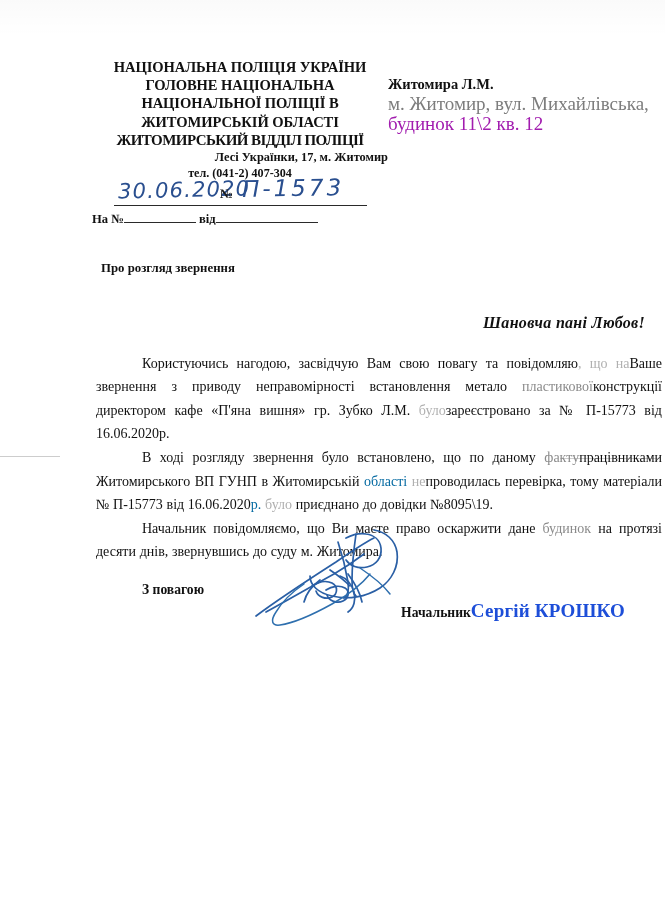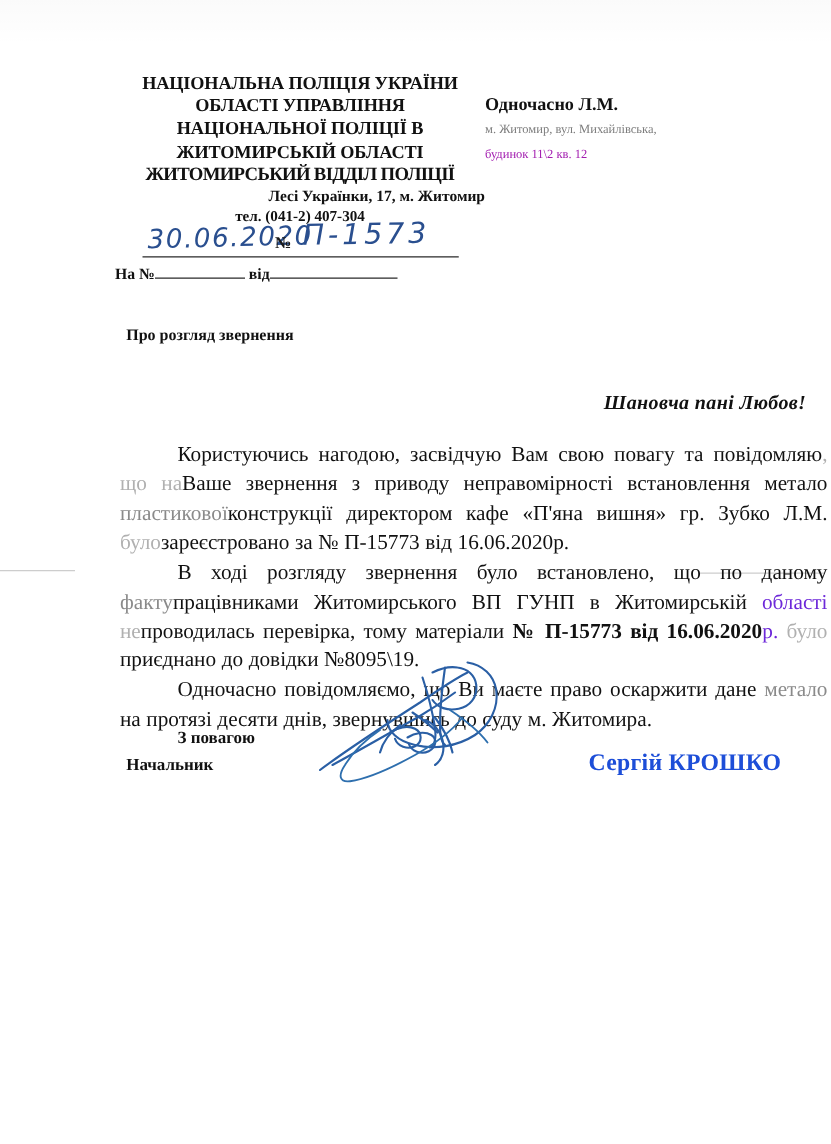--- a/index.html
+++ b/index.html
@@ -128,21 +128,21 @@
     left: 388px;
     top: 74px;
     width: 275px;
   }
   .addr-name {
     font-weight: bold;
     font-size: 14.5px;
     line-height: 20px;
   }
   .addr-line {
-    font-size: 10px;
+    font-size: 19px;
     line-height: 20px;
   }
   .addr-faded { color: #7d7d7d; }
   .addr-faded2 { color: #a21caf; }
 
   
   .subject {
     position: absolute;
     left: 101px;
     top: 261px;
@@ -165,48 +165,48 @@
   }
 
   
   .body-block {
     position: absolute;
     left: 96px;
     top: 352px;
     width: 566px;
   }
   .para {
-    font-size: 17px;
+    font-size: 14px;
     line-height: 23.4px;
     text-align: justify;
     text-indent: 46px;
     margin: 0 0 0.5px 0;
     word-spacing: 0.2px;
   }
-  .para b { font-weight: bold; }
-  .f1 { color: #6d28d9; }
+  .para b { font-weight: normal; }
+  .f1 { color: #0369a1; }
   .f2 { color: #8a8a8a; }
   .f3 { color: #b0b0b0; }
 
   
   .sig-block {
     position: absolute;
     left: 101px;
     top: 580px;
     width: 562px;
   }
   .sig-respect {
     font-weight: bold;
     font-size: 13.6px;
     line-height: 20px;
     padding-left: 41px;
   }
   .sig-row {
     display: flex;
-    justify-content: space-between;
+    justify-content: flex-end;
     align-items: baseline;
   }
   .sig-title {
     font-weight: bold;
     font-size: 13.6px;
   }
   .sig-name {
     font-weight: bold;
     font-size: 19px;
     color: #1d4ed8;
@@ -228,56 +228,56 @@
 <body>
 
 <div class="page">
 
   <div class="scan-noise-top"></div>
   <div class="scan-line" style="left:0px; top:456px; width:60px;"></div>
   <div class="scan-line" style="left:560px; top:458px; width:100px;"></div>
 
   <div class="letterhead">
     <div class="lh-line">НАЦІОНАЛЬНА ПОЛІЦІЯ УКРАЇНИ</div>
-    <div class="lh-line">ОБЛАСТІ УПРАВЛІННЯ</div>
+    <div class="lh-line">ГОЛОВНЕ НАЦІОНАЛЬНА</div>
     <div class="lh-line">НАЦІОНАЛЬНОЇ ПОЛІЦІЇ В</div>
     <div class="lh-line">ЖИТОМИРСЬКІЙ ОБЛАСТІ</div>
     <div class="lh-line wide">ЖИТОМИРСЬКИЙ ВІДДІЛ ПОЛІЦІЇ</div>
     <div class="lh-sub">Лесі Українки, 17, м. Житомир</div>
     <div class="lh-sub2">тел. (041-2) 407-304</div>
   </div>
 
   <div class="reg-row">
     <span class="hand hand-date">30.06.2020</span>
     <span class="reg-no-glyph">№</span>
     <span class="hand hand-num">П-1573</span>
     <div class="reg-underline"></div>
   </div>
 
   <div class="ref-row">
     <span>На №</span><span class="ul ul-a"></span> <span>від</span><span class="ul ul-b"></span>
   </div>
 
   <div class="addressee">
-    <div class="addr-name">Одночасно Л.М.</div>
+    <div class="addr-name">Житомира Л.М.</div>
     <div class="addr-line addr-faded">м. Житомир, вул. Михайлівська,</div>
     <div class="addr-line addr-faded2">будинок 11\2 кв. 12</div>
   </div>
 
   <div class="subject">Про розгляд звернення</div>
 
   <div class="salutation">Шановча пані Любов!</div>
 
   <div class="body-block">
 
     <p class="para"><span>Користуючись нагодою, засвідчую Вам свою повагу та повідомляю</span><span class="f3">, що на</span><span>Ваше звернення з приводу неправомірності встановлення метало </span><span class="f2">пластикової</span><span>конструкції директором кафе «П'яна вишня» гр. Зубко Л.М.</span><span class="f3"> було</span><span>зареєстровано за № П-15773 від 16.06.2020р.</span></p>
 
     <p class="para"><span>В ході розгляду звернення було встановлено, що по даному </span><span class="f2">факту</span><span>працівниками Житомирського ВП  ГУНП в Житомирській </span><span class="f1">області</span><span class="f3"> не</span><span>проводилась перевірка, тому матеріали </span><b>№ П-15773 від 16.06.2020</b><span class="f1">р.</span><span class="f3"> було</span> <span>приєднано до довідки №8095\19.</span></p>
 
-    <p class="para"><span>Одночасно повідомляємо, що Ви маєте право оскаржити дане </span><span class="f2">метало</span> <span>на протязі десяти днів, звернувшись до суду м. Житомира.</span></p>
+    <p class="para"><span>Начальник повідомляємо, що Ви маєте право оскаржити дане </span><span class="f2">будинок</span> <span>на протязі десяти днів, звернувшись до суду м. Житомира.</span></p>
 
   </div>
 
   <div class="sig-block">
     <div class="sig-respect">З повагою</div>
     <div class="sig-row">
       <div class="sig-title">Начальник</div>
       <div class="sig-name">Сергій КРОШКО</div>
     </div>
   </div>

